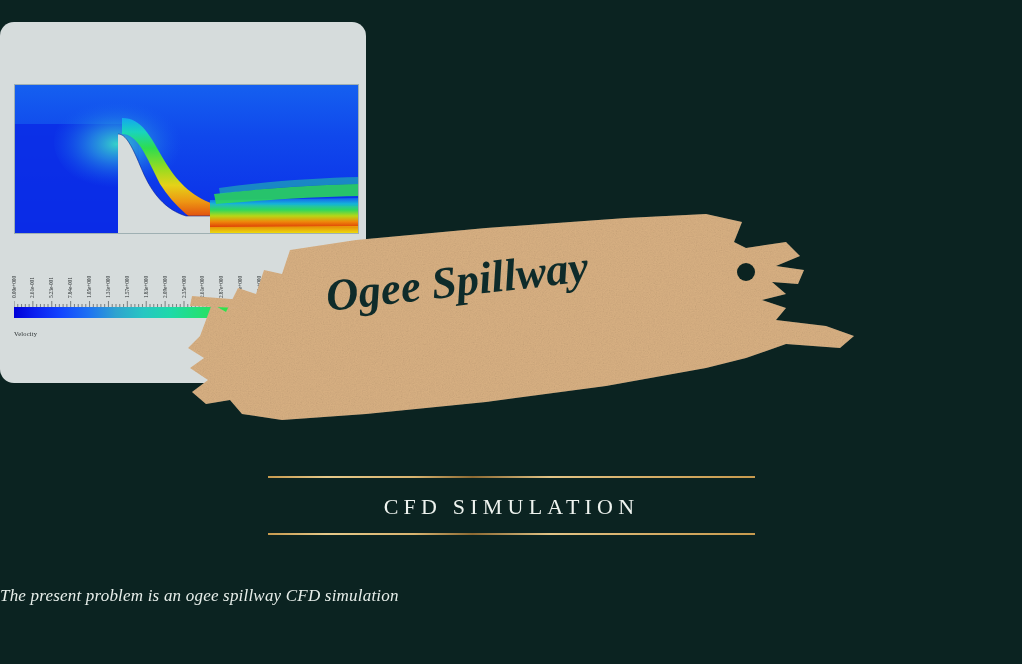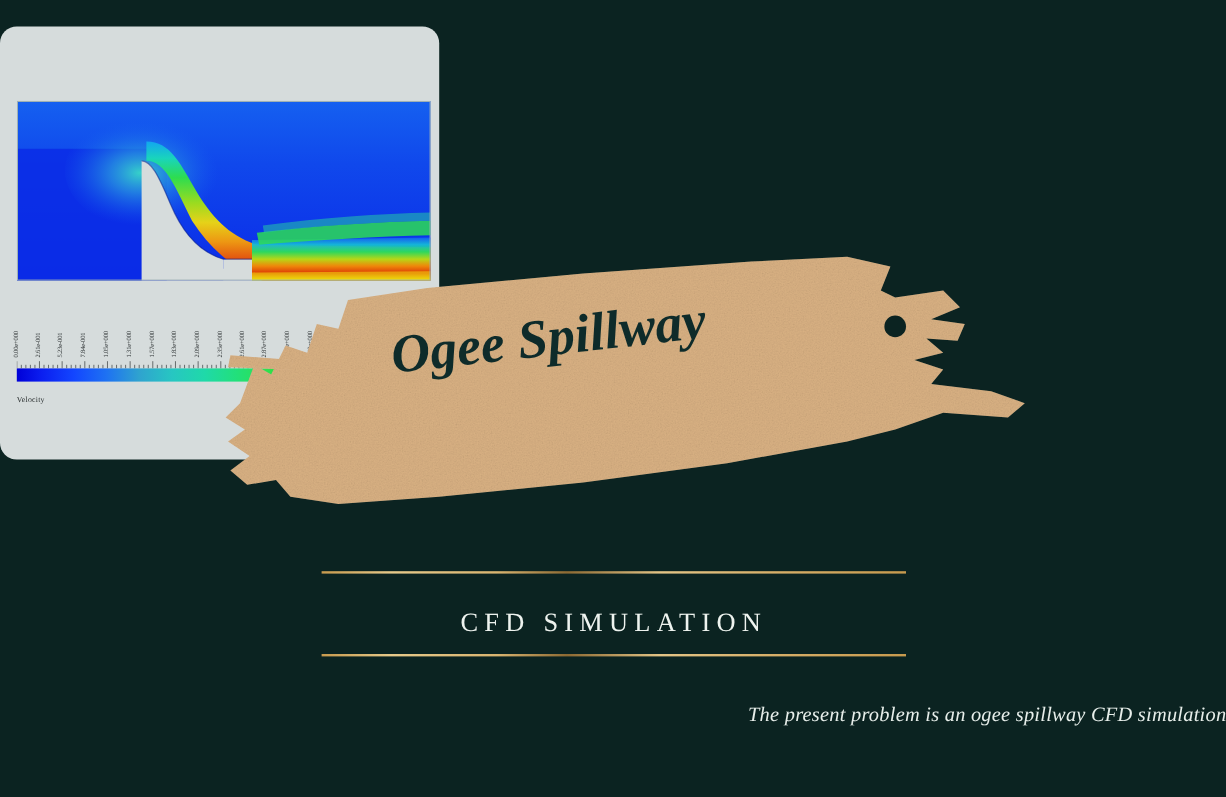--- a/index.html
+++ b/index.html
@@ -116,36 +116,35 @@
   .gold-rule{
     height:2px;
     width:100%;
     background:linear-gradient(to right,
       #c79a4e 0%, #e6c98a 12%, #d9b470 30%,
       #8d6a33 42%, #e3c486 58%, #d6ae68 78%, #c79a4e 100%);
   }
   #subtitle-lines{
     padding:13px 0 11px 0;
     text-align:center;
-    margin-top:12px;
   }
   .sub-line{
     font-family:"Liberation Serif", serif;
     font-size:22px;
     letter-spacing:5.2px;
     color:#eef3ef;
     line-height:31px;
     white-space:nowrap;
   }
 
   #tagline{
     position:absolute;
     left:0; top:586px;
     width:1022px;
-    text-align:right;
+    text-align:left;
     font-family:"Liberation Serif", serif;
     font-style:italic;
     font-size:17px;
     color:#e7eeea;
     letter-spacing:0.2px;
   }
 </style>
 </head>
 <body>
 

